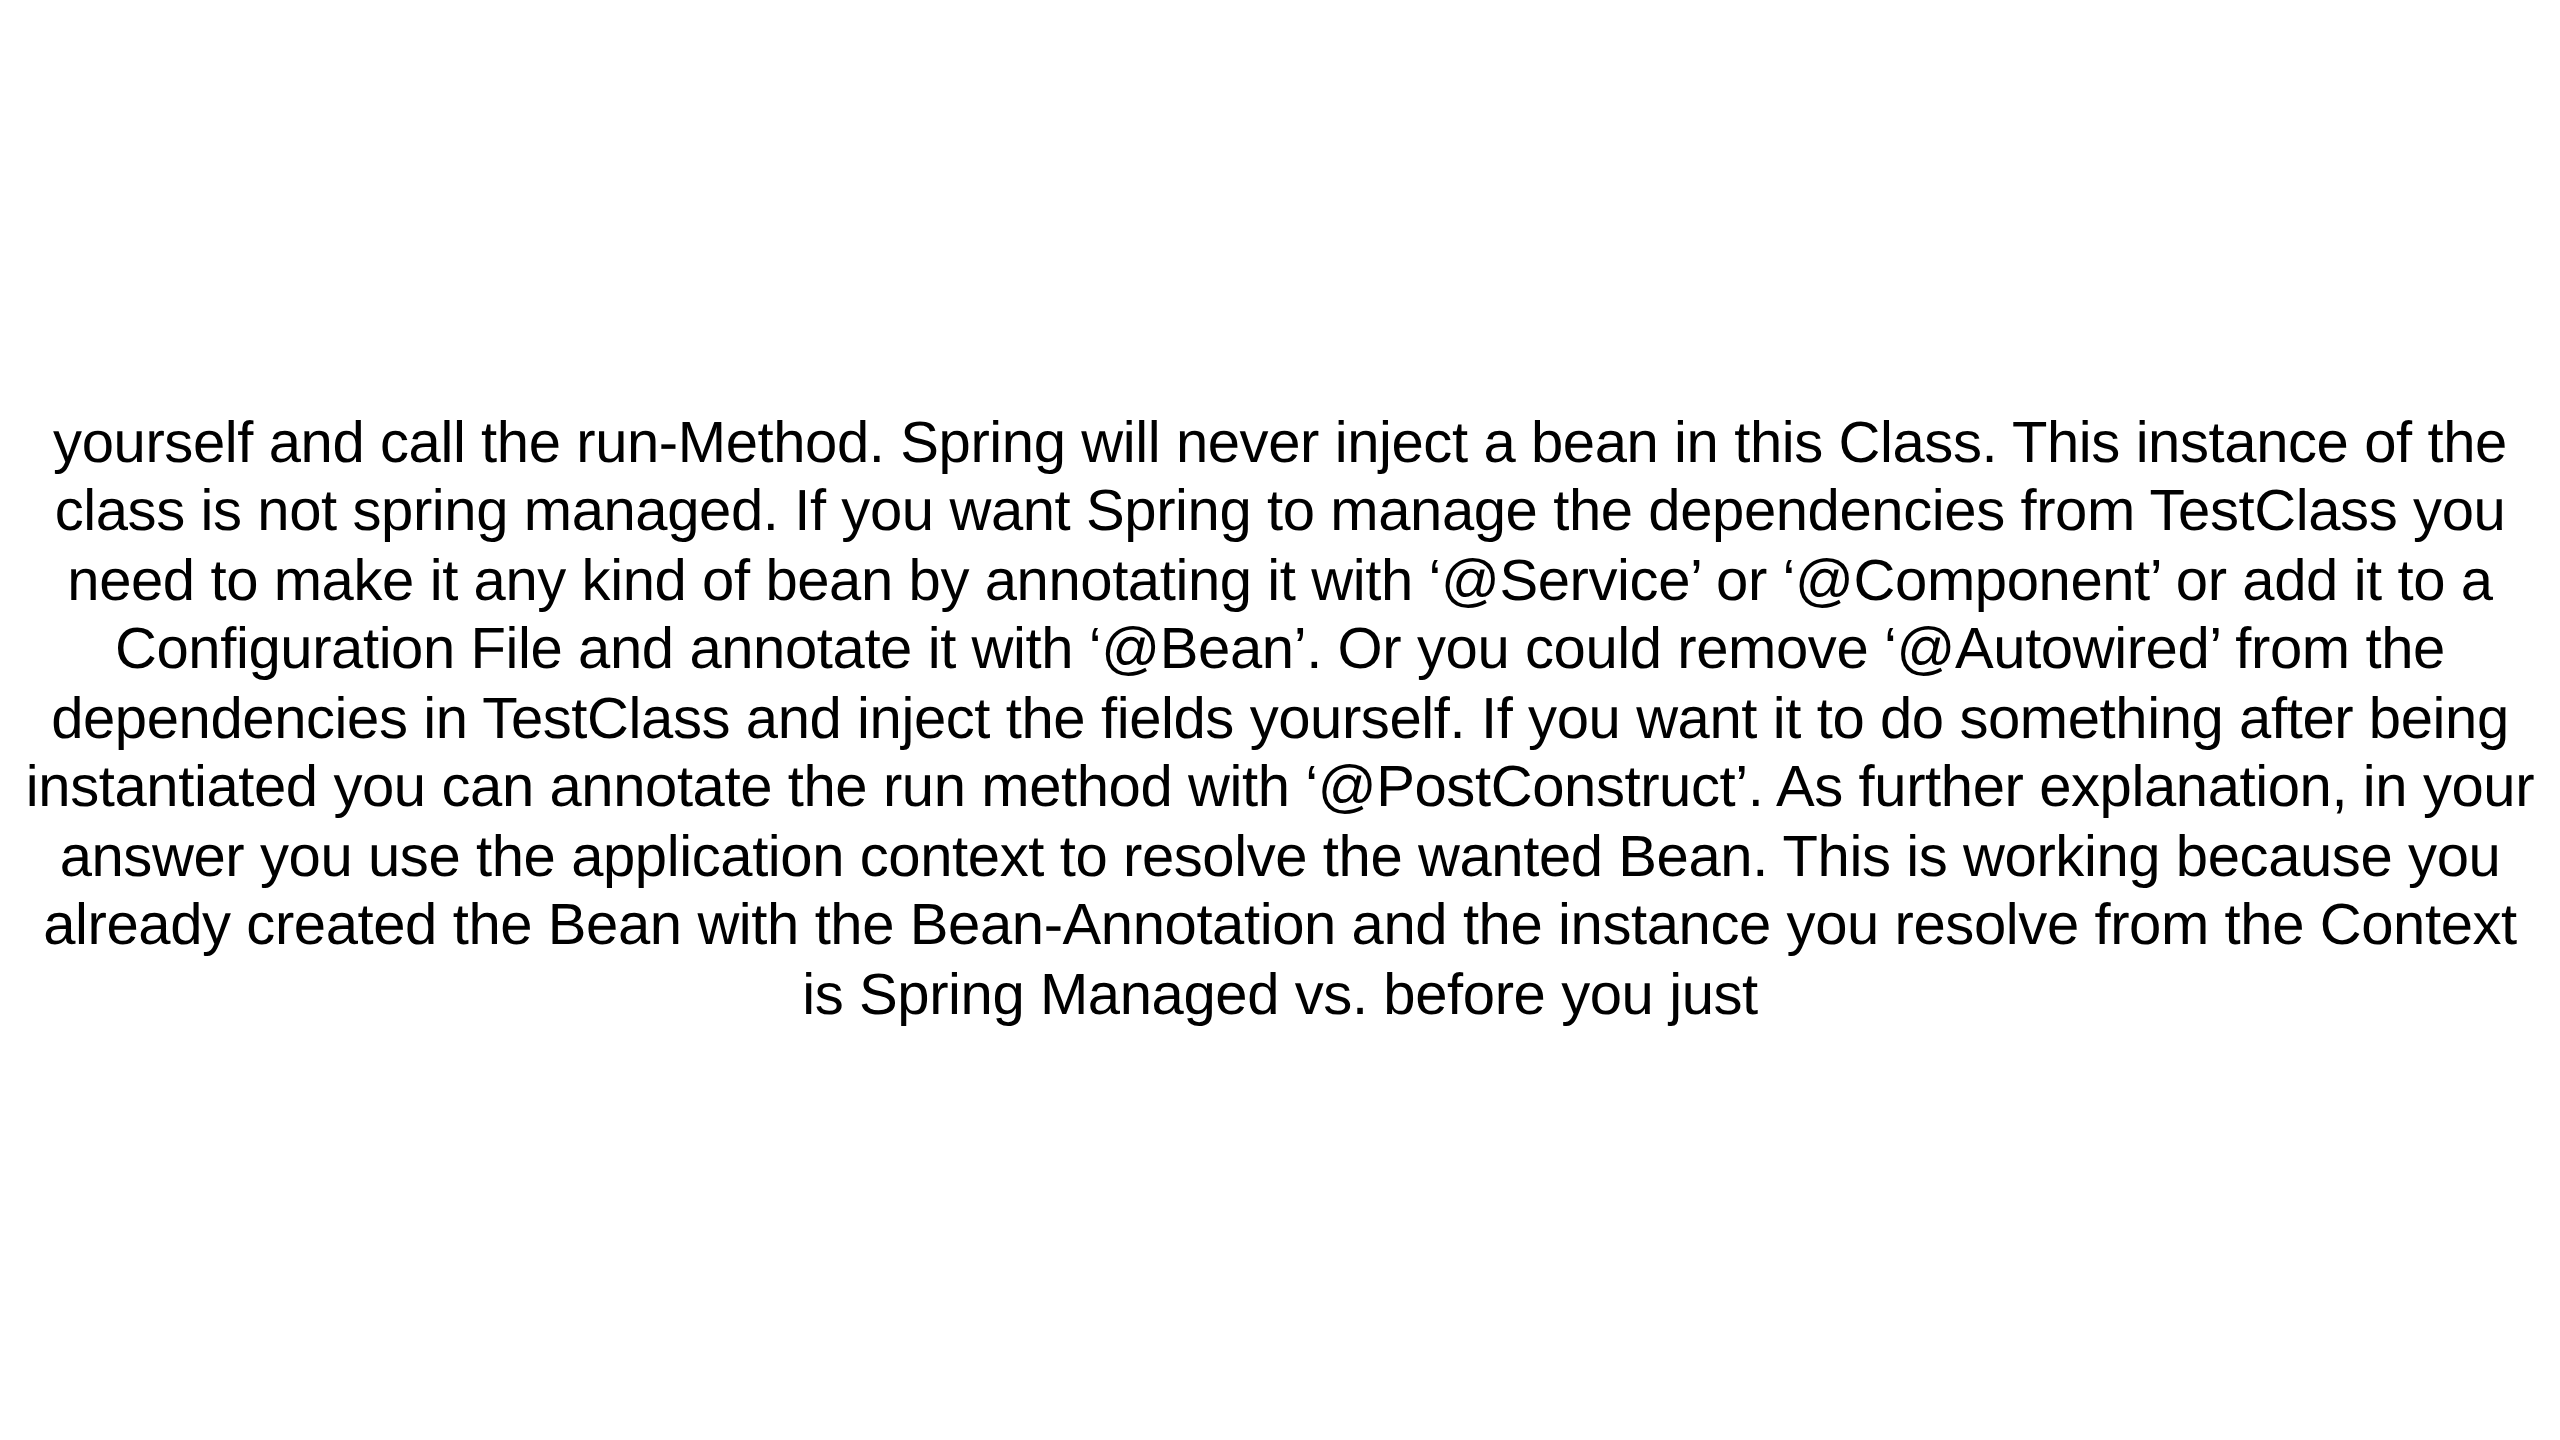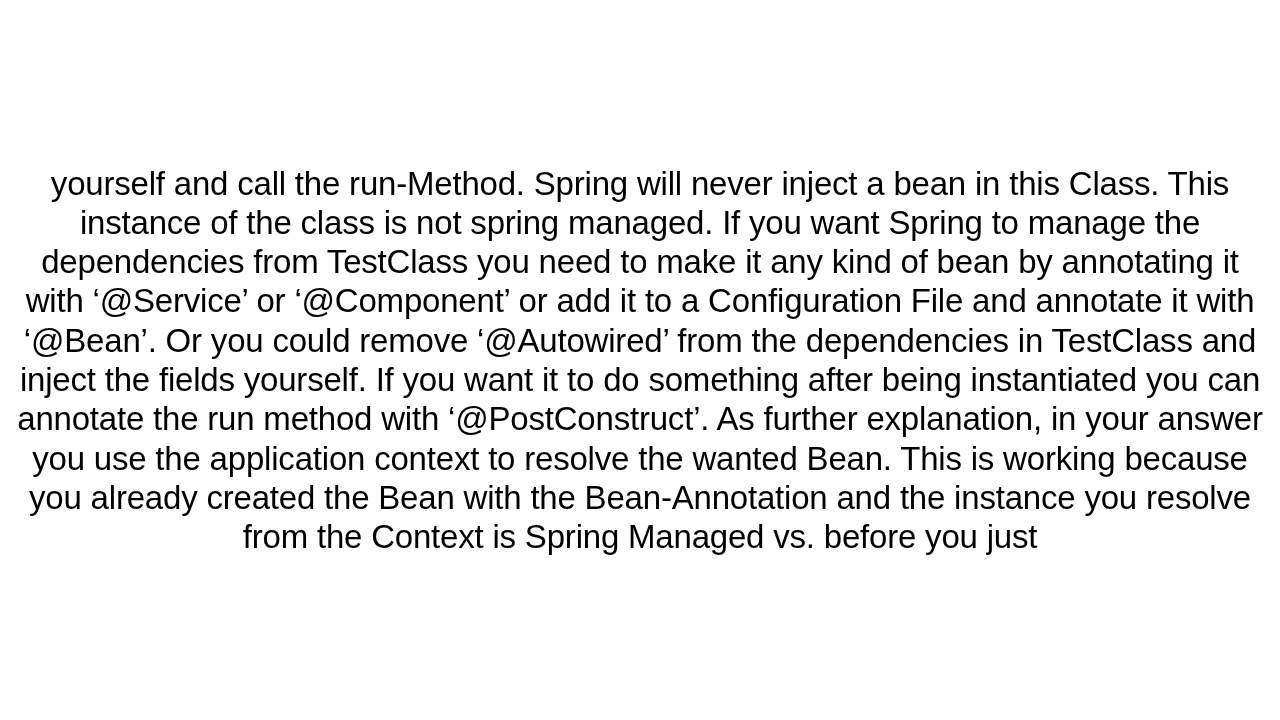--- a/index.html
+++ b/index.html
@@ -17,21 +17,21 @@
     display: flex;
     align-items: center;
     justify-content: center;
   }
   .text-block {
     width: 1280px;
     padding: 0 10px;
     box-sizing: border-box;
     text-align: center;
     color: #000000;
-    font-size: 33px;
+    font-size: 29px;
     line-height: 1.19;
     letter-spacing: -0.2px;
   }
 </style>
 </head>
 <body>
 
 <div class="wrapper">
   <div class="text-block">yourself and call the run-Method. Spring will never inject a bean in this Class. This instance of the class is not spring managed. If you want Spring to manage the dependencies from TestClass you need to make it any kind of bean by annotating it with ‘@Service’ or ‘@Component’ or add it to a Configuration File and annotate it with ‘@Bean’. Or you could remove ‘@Autowired’ from the dependencies in TestClass and inject the fields yourself. If you want it to do something after being instantiated you can annotate the run method with ‘@PostConstruct’. As further explanation, in your answer you use the application context to resolve the wanted Bean. This is working because you already created the Bean with the Bean-Annotation and the instance you resolve from the Context is Spring Managed vs. before you just</div>
 </div>

